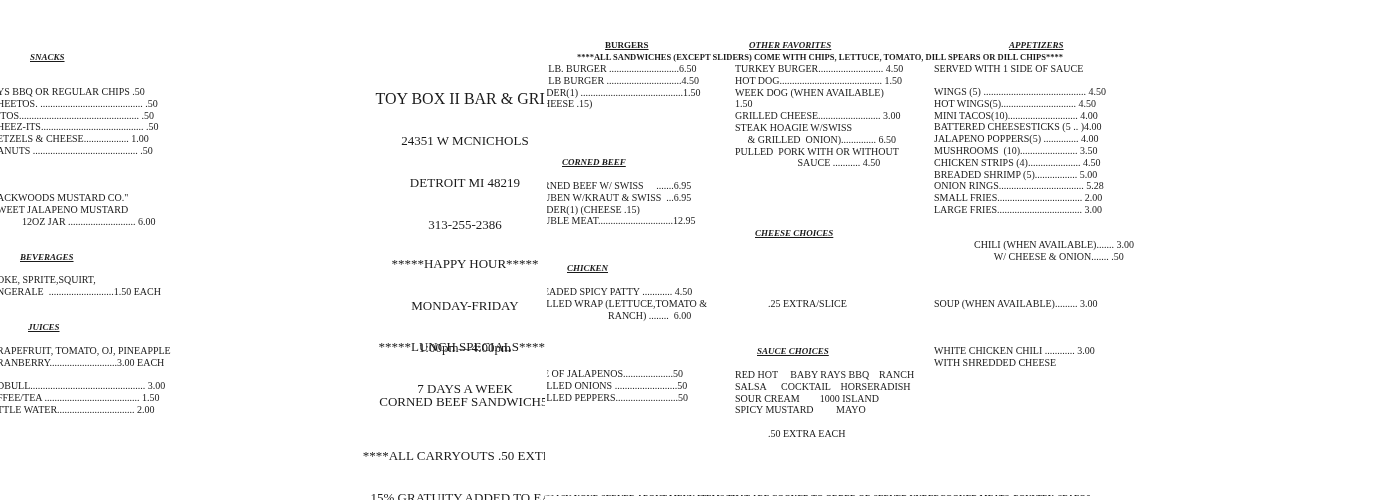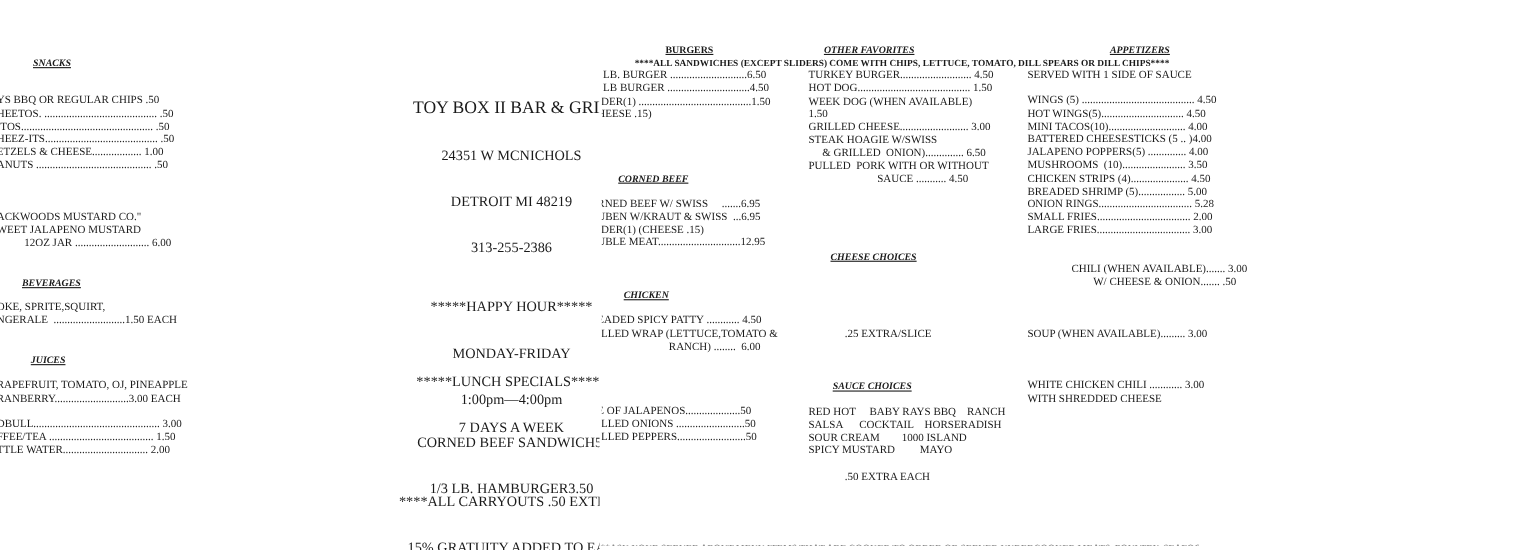--- a/index.html
+++ b/index.html
@@ -51,32 +51,31 @@
   </div>
 </div>
 
 <div class="clip" style="left:360px; top:0; width:185px; height:500px;">
   <div class="abs big" style="left:0; top:64px; width:210px;">
     <div class="title">TOY BOX II BAR &amp; GRIL</div>
     <div>24351 W MCNICHOLS</div>
     <div>DETROIT MI 48219</div>
     <div>313-255-2386</div>
   </div>
-  <div class="abs big" style="left:0; top:244px; width:210px;">
+  <div class="abs big" style="left:0; top:229px; width:210px;">
     <div>*****HAPPY HOUR*****</div>
     <div>MONDAY-FRIDAY</div>
     <div>1:00pm—4:00pm</div>
   </div>
   <div class="abs big" style="left:0; top:312px; width:210px;">
     <div>*****LUNCH SPECIALS*****</div>
     <div>7 DAYS A WEEK</div>
   </div>
   <div class="abs big" style="left:0; top:367px; width:210px;">
     <div>CORNED BEEF SANDWICH5.</div>
-    <div>1/3 LB. HAMBURGER3.50</div>
   </div>
   <div class="abs big" style="left:0; top:421px; width:210px;">
     <div>****ALL CARRYOUTS .50 EXTRA*</div>
     <div>15% GRATUITY ADDED TO EAC</div>
     
   </div>
 </div>
 
 <div class="clip" style="left:547px; top:0; width:175px; height:455px;">
   <div class="abs hb" style="left:58px; top:40px;">BURGERS</div>

